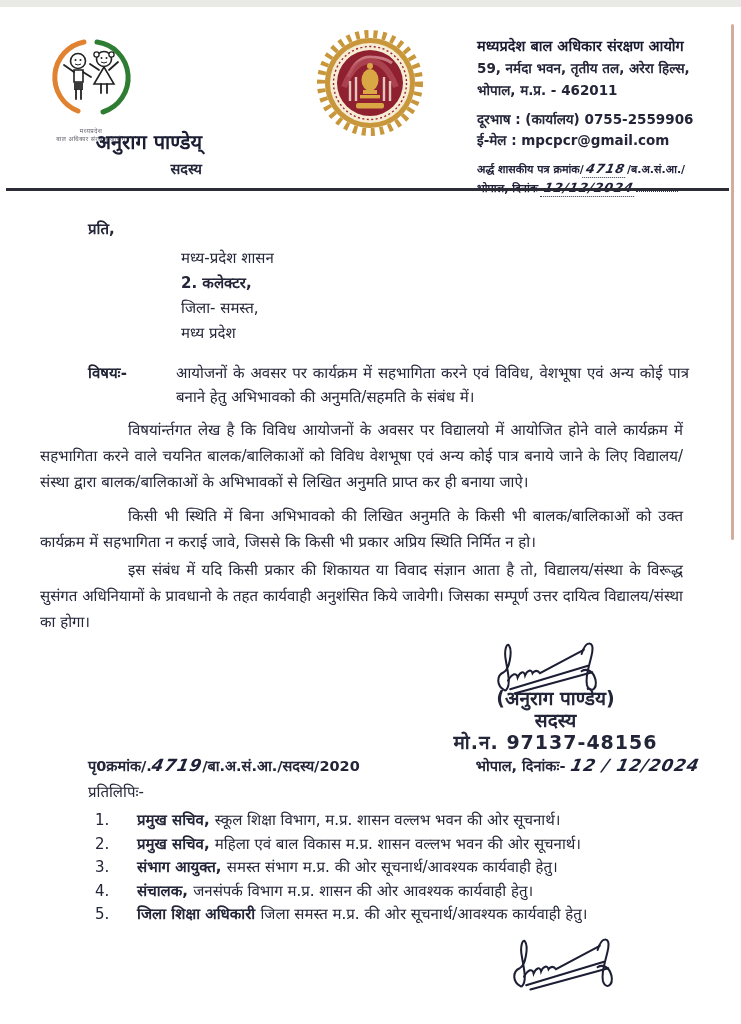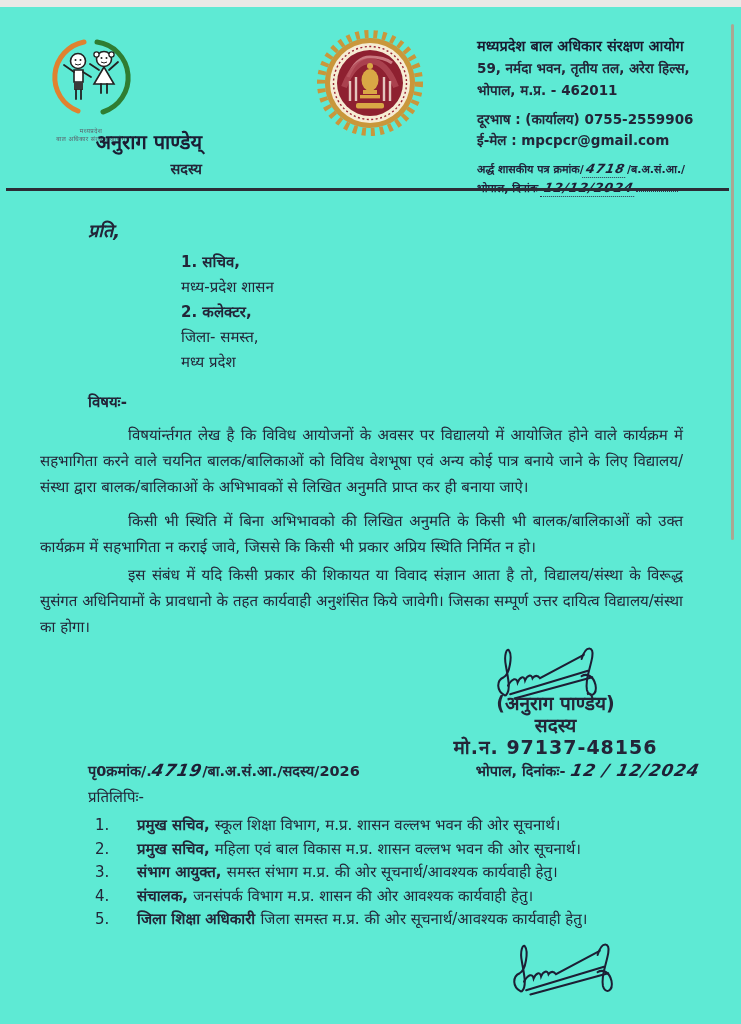--- a/index.html
+++ b/index.html
@@ -1,19 +1,19 @@
 <!DOCTYPE html>
 <html><head>
 <meta charset="utf-8">
 <title>Letter</title>
 <style>
   html,body{margin:0;padding:0;background:#d9d9d9;}
   .page{
     position:relative;width:741px;height:1024px;margin:0 auto;
-    background:#5eead4;overflow:hidden;
+    background:#ffffff;overflow:hidden;
     font-family:"DejaVu Sans",sans-serif;color:#232538;
   }
   .scan-top{position:absolute;left:0;top:0;width:741px;height:7px;background:#e9e9e6;}
   .scan-streak{position:absolute;right:7px;top:24px;width:3px;height:516px;background:#c4907c;opacity:.75;border-radius:2px;}
 
   
   .logo{position:absolute;left:30px;top:34px;width:122px;text-align:center;}
   .logo-caption{font-size:6px;line-height:7px;color:#5a5a66;letter-spacing:.4px;filter:blur(.35px);margin-top:1px;}
   .emblem{position:absolute;left:314px;top:24px;}
   .name-block{position:absolute;left:24px;top:128px;width:178px;text-align:right;}
@@ -24,21 +24,21 @@
   .addr{font-size:13.5px;font-weight:bold;line-height:19px;margin-top:3px;}
   .contact{font-size:13.5px;font-weight:bold;margin-top:9px;line-height:21px;}
   .refline{font-size:11px;font-weight:bold;margin-top:9px;line-height:17px;color:#20223a;}
   .hand{display:inline-block;font-style:italic;transform:skewX(-12deg);font-size:1.15em;letter-spacing:1px;color:#1d2036;}
   .dotted{border-bottom:1.5px dotted #33354d;padding:0 2px;}
   .dots-tail{display:inline-block;width:42px;border-bottom:1.5px dotted #33354d;height:10px;}
   .hrule{position:absolute;left:6px;right:12px;top:188px;height:2.5px;background:#2c2c36;}
 
   
   .body{position:absolute;left:0;top:206px;right:0;}
-  .prati{margin:12px 3px 0 88px;font-size:18px;font-weight:bold;font-style:italic;}
+  .prati{margin:12px 3px 0 88px;font-size:15px;font-weight:bold;}
   .recipients{margin:8px 0 0 181px;font-size:15px;line-height:25px;}
   .recipients .r-line{white-space:pre;}
   .recipients .b{font-weight:bold;}
   .subject-row{display:flex;margin:15px 52px 0 88px;font-size:15px;line-height:24px;}
   .subject-label{width:88px;flex:none;font-weight:bold;}
   .subject-text{flex:1;text-align:justify;}
   .para{margin:8px 58px 0 40px;font-size:15px;line-height:26px;text-align:justify;text-indent:88px;}
   .para.tight{margin-top:2px;}
 
   
@@ -133,29 +133,29 @@
     <div class="name">अनुराग पाण्डेय्</div>
     <div class="desig">सदस्य</div>
   </div>
 
   <div class="hrule"></div>
 
   <div class="body">
     <div class="prati">प्रति,</div>
 
     <div class="recipients">
-      <div class="r-line b">1. सचिव,</div>
       <div class="r-line">मध्य-प्रदेश शासन</div>
       <div class="r-line b">2. कलेक्टर,</div>
       <div class="r-line">जिला- समस्त,</div>
       <div class="r-line">मध्य प्रदेश</div>
     </div>
 
     <div class="subject-row">
       <div class="subject-label">विषयः-</div>
+      <div class="subject-text">आयोजनों के अवसर पर कार्यक्रम में सहभागिता करने एवं विविध, वेशभूषा एवं अन्य कोई पात्र बनाने हेतु अभिभावको की अनुमति/सहमति के संबंध में।</div>
     </div>
 
     <div class="para">विषयांर्न्तगत लेख है कि विविध आयोजनों के अवसर पर विद्यालयो में आयोजित होने वाले कार्यक्रम में सहभागिता करने वाले चयनित बालक/बालिकाओं को विविध वेशभूषा एवं अन्य कोई पात्र बनाये जाने के लिए विद्यालय/संस्था द्वारा बालक/बालिकाओं के अभिभावकों से लिखित अनुमति प्राप्त कर ही बनाया जाऐ।</div>
     <div class="para">किसी भी स्थिति में बिना अभिभावको की लिखित अनुमति के किसी भी बालक/बालिकाओं को उक्त कार्यक्रम में सहभागिता न कराई जावे, जिससे कि किसी भी प्रकार अप्रिय स्थिति निर्मित न हो।</div>
     <div class="para tight">इस संबंध में यदि किसी प्रकार की शिकायत या विवाद संज्ञान आता है तो, विद्यालय/संस्था के विरूद्ध सुसंगत अधिनियामों के प्रावधानो के तहत कार्यवाही अनुशंसित किये जावेगी। जिसका सम्पूर्ण उत्तर दायित्व विद्यालय/संस्था का होगा।</div>
 
     <div class="sig-block sig1">
       <svg class="sig-svg" width="130" height="64" viewBox="0 0 120 60">
         <g fill="none" stroke="#1c1e34" stroke-width="1.9" stroke-linecap="round">
           <path d="M12,50 C4,46 4,36 11,33 C17,30 19,12 16,8 C14,5 11,12 13,22 C15,34 18,45 13,50"></path>
@@ -167,21 +167,21 @@
       <div class="sig-name">(अनुराग पाण्डेय)</div>
       <div class="sig-desig">सदस्य</div>
       <div class="sig-mobile">
         <span>मो.न.</span>
         <span>97137-48156</span>
       </div>
     </div>
 
     <div class="refrow">
       <div>
-        <span>पृ0क्रमांक/.</span><span class="hand">4719</span><span>/बा.अ.सं.आ./सदस्य/2026</span>
+        <span>पृ0क्रमांक/.</span><span class="hand">4719</span><span>/बा.अ.सं.आ./सदस्य/2020</span>
       </div>
       <div>
         <span>भोपाल, दिनांकः-</span>
         <span class="hand">12 / 12/2024</span>
       </div>
     </div>
 
     <div class="copies-label">प्रतिलिपिः-</div>
 
     <div class="copy-list">

